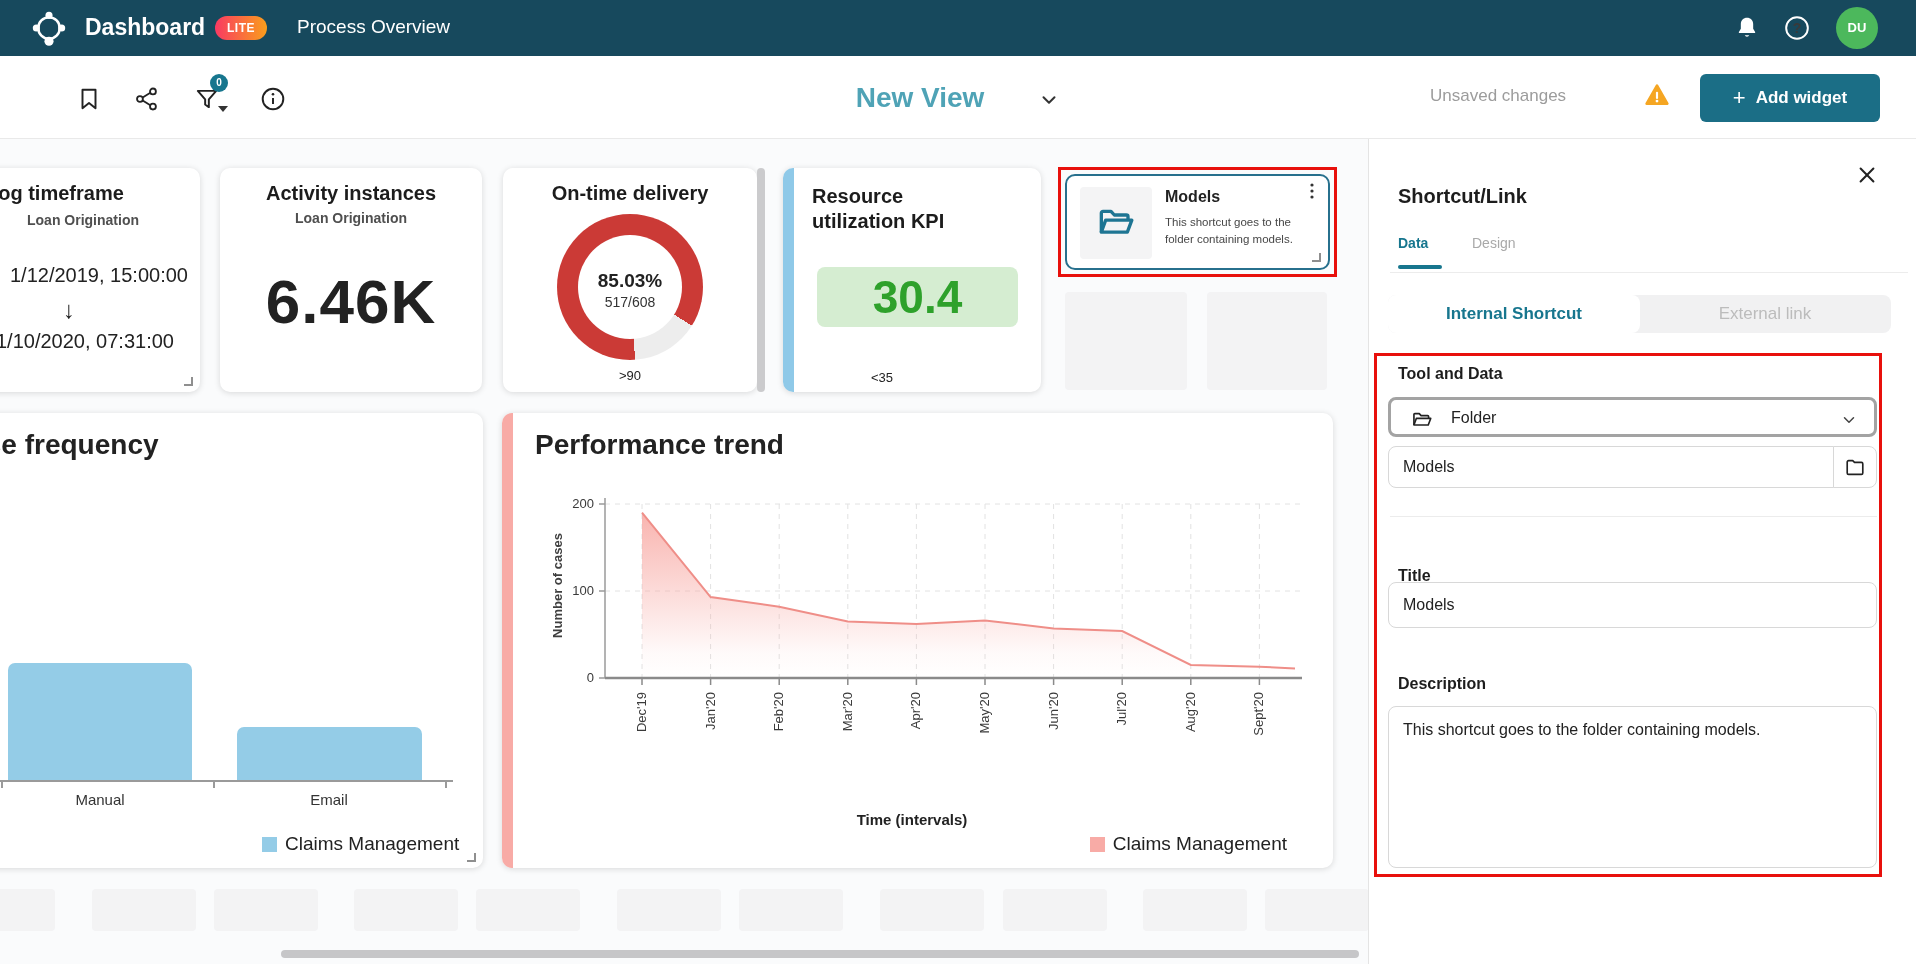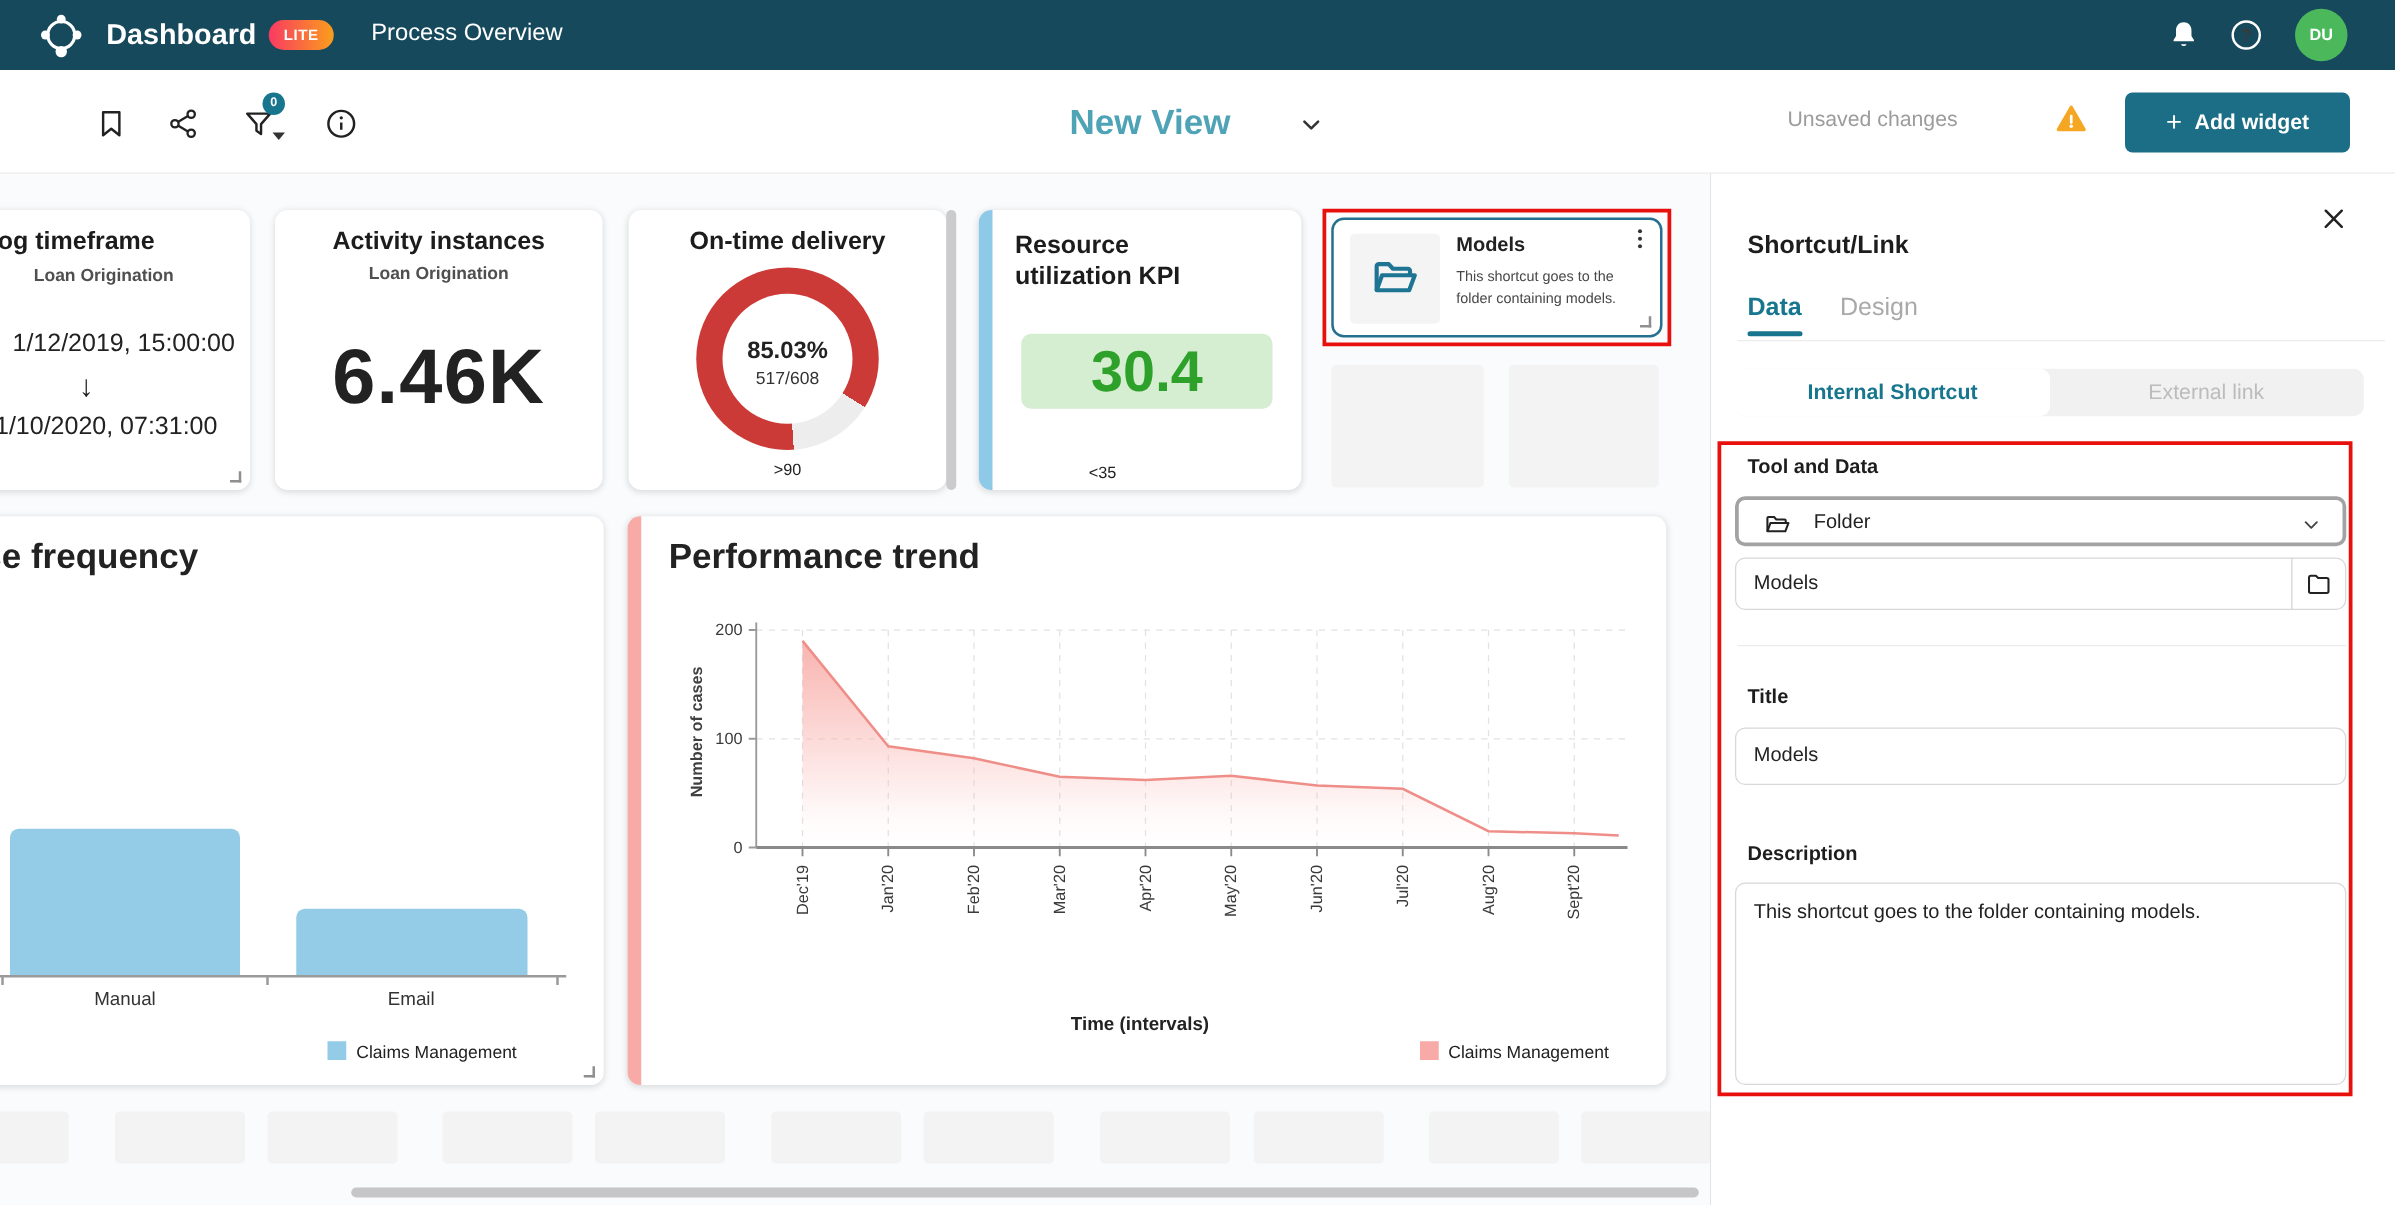--- a/index.html
+++ b/index.html
@@ -82,21 +82,21 @@
 
   .ph { position:absolute; background:#f3f3f4; border-radius:4px; }
 
   
   .c-frequency { left:-80px; top:413px; width:563px; height:455px; }
   .chart-title { position:absolute; left:30px; top:16px; font-size:28px; font-weight:700; white-space:nowrap; }
   .freq-bar { position:absolute; bottom:88px; border-radius:7px 7px 0 0; }
   .freq-axis { position:absolute; left:75px; top:367px; width:458px; height:2px; background:#9a9a9a; }
   .freq-tick { position:absolute; top:367px; width:1.5px; height:8px; background:#9a9a9a; }
   .freq-label { position:absolute; top:378px; width:120px; text-align:center; font-size:15px; color:#333; }
-  .legend { position:absolute; font-size:14px; color:#222; white-space:nowrap; }
+  .legend { position:absolute; font-size:19px; color:#222; white-space:nowrap; }
   .legend .sq { display:inline-block; width:15px; height:15px; vertical-align:-2px; margin-right:8px; }
 
   
   .c-perf { left:502px; top:413px; width:831px; height:455px; }
   .perf-accent { position:absolute; left:0; top:0; width:11px; height:455px; border-radius:10px 0 0 10px; }
   #perf-svg { position:absolute; left:60px; top:75px; }
   svg text { font-family:"Liberation Sans",sans-serif; fill:#3a3a3a; }
   .ylabel { position:absolute; left:-30px; top:165px; width:170px; text-align:center; font-size:13px; font-weight:700;
     color:#3f3f3f; transform:rotate(-90deg); }
   .xlabel { position:absolute; left:60px; top:398px; width:700px; text-align:center; font-size:15px; font-weight:700; }
@@ -105,21 +105,21 @@
     border-right:2px solid #8f8f8f; border-bottom:2px solid #8f8f8f; cursor:nwse-resize; }
 
   .hscroll { position:absolute; left:281px; top:950px; width:1078px; height:8px; border-radius:4px; background:#c6c6c8; cursor:pointer; }
   #bottom-row { position:absolute; left:0; top:889px; width:1368px; height:42px; overflow:hidden; }
   .ph-box { position:absolute; top:0; width:104px; height:42px; background:#f3f3f4; border-radius:4px; }
 
   
   .panel { position:absolute; left:1369px; top:139px; width:547px; height:825px; background:#fff; }
   .p-title { position:absolute; left:29px; top:8px; font-size:20px; font-weight:700; color:#1d1d1d;margin-top:38px; }
   .p-close { position:absolute; left:487px; top:25px; width:22px; height:22px; cursor:pointer; }
-  .p-tab { position:absolute; top:96px; font-size:20px; cursor:pointer; }
+  .p-tab { position:absolute; top:96px; font-size:14px; cursor:pointer; }
   .p-tab.active { color:#17768e; font-weight:600; }
   .p-tab.inactive { color:#a9a9a9; }
   .p-underline { position:absolute; left:29px; top:126px; width:44px; height:4px; background:#17768e; border-radius:2px; }
   .p-tabborder { position:absolute; left:21px; top:133px; width:518px; height:1px; background:#ececec; }
   .p-seg { position:absolute; left:19px; top:156px; width:503px; height:38px; background:#f1f1f2; border-radius:8px; }
   .p-seg-item { position:absolute; top:0; width:252px; height:38px; line-height:38px; text-align:center; font-size:17px; cursor:pointer; }
   .p-seg-item.active { left:0; background:#fff; border-radius:8px; color:#17768e; font-weight:600; }
   .p-seg-item.inactive { left:251px; color:#bcbcbc; }
   .p-redbox { position:absolute; left:5px; top:214px; width:508px; height:524px; border:3px solid #e8100c; }
   .p-label { position:absolute; left:29px; font-size:16px; font-weight:700; color:#1d1d1d; }
@@ -378,18 +378,18 @@
 
   <input class="p-input" style="left: 19px; top: 307px; width: 446px; border-radius: 8px 0px 0px 8px;" value="Models">
   <button class="p-folderbtn">
     <svg width="22" height="22" viewBox="0 0 24 24" style="margin-top:2px;">
       <path d="M3.5 18.5v-12A1.5 1.5 0 0 1 5 5h4.5l2 2H19a1.5 1.5 0 0 1 1.5 1.5v10A1.5 1.5 0 0 1 19 20H5a1.5 1.5 0 0 1-1.5-1.5z" fill="none" stroke="#222" stroke-width="1.8" stroke-linejoin="round"></path>
     </svg>
   </button>
 
   <div class="p-divider"></div>
 
-  <div class="p-label" style="top:410px;text-align:right;">Title</div>
+  <div class="p-label" style="top:428px;text-align:right;">Title</div>
   <input class="p-input" style="left: 19px; top: 443px; width: 489px; height: 46px; border-radius: 8px;" value="Models">
 
   <div class="p-label" style="top:536px;">Description</div>
   <textarea class="p-textarea" style="">This shortcut goes to the folder containing models.</textarea>
 </div>
 
 </body></html>

